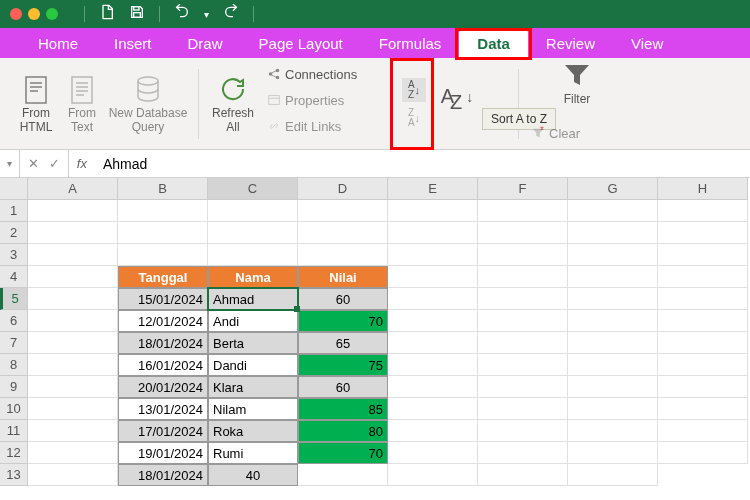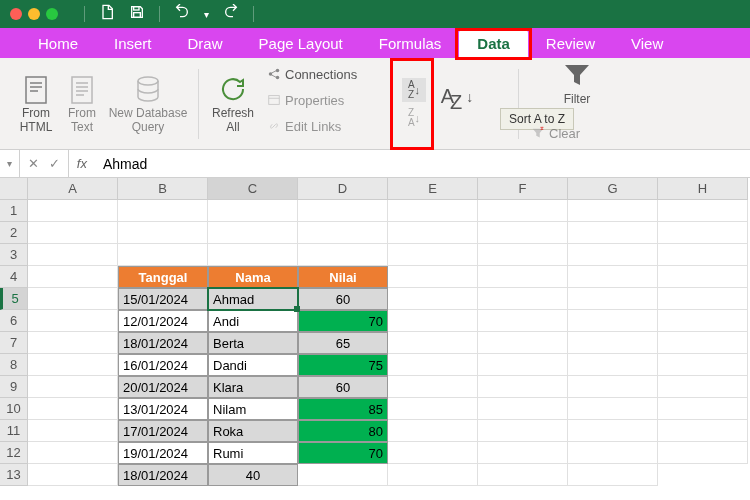--- a/index.html
+++ b/index.html
@@ -46,21 +46,21 @@
   .hcell { background: #e8e8e8; border-right: 1px solid #ccc; border-bottom: 1px solid #ccc; text-align: center; height: 22px; line-height: 22px; color: #555; }
   .hcell.sel { background: #d4d4d4; }
   .corner { background: #e8e8e8; border-right: 1px solid #ccc; border-bottom: 1px solid #ccc; }
   .rcell { background: #e8e8e8; border-right: 1px solid #ccc; border-bottom: 1px solid #ccc; text-align: center; height: 22px; line-height: 22px; color: #555; }
   .rcell.sel { background: #d4d4d4; color: #1a7243; border-left: 3px solid #1a7243; }
   .cell { border-right: 1px solid #e0e0e0; border-bottom: 1px solid #e0e0e0; height: 22px; line-height: 21px; padding: 0 4px; background: #fff; }
   .cell.th { background: #ed7d31; color: #fff; font-weight: 700; text-align: center; border: 1px solid #999; }
   .cell.grey { background: #d9d9d9; border: 1px solid #999; }
   .cell.white-b { background: #fff; border: 1px solid #999; }
   .cell.green { background: #00b050; color: #000; border: 1px solid #999; text-align: right; }
-  .cell.rgt { text-align: left; }
+  .cell.rgt { text-align: right; }
   .cell.ctr { text-align: center; }
   .cell.active { outline: 2px solid #1a7243; outline-offset: -1px; position: relative; }
   .cell.active::after { content:''; position:absolute; right:-3px; bottom:-3px; width:6px; height:6px; background:#1a7243; }
 </style>
 </head>
 <body>
 
 <div class="titlebar">
   <div class="tl-btn tl-red"></div>
   <div class="tl-btn tl-yellow"></div>
@@ -179,21 +179,21 @@
     </div>
     <div class="rb-sort-big">
       <div style="display:flex;align-items:center">
           <span class="big-az">A</span>
           <span class="big-az" style="position:relative;left:-4px;top:6px">Z</span>
           <span class="arrow">↓</span>
         </div>
       <div class="rb-label" style="height:14px"></div>
     </div>
   </div>
-  <div class="sort-tooltip" style="left:500px;top:50px">Sort A to Z</div>
+  <div class="sort-tooltip" style="left:482px;top:50px">Sort A to Z</div>
   <div class="ribbon-sep" style="margin-left:26px"></div>
   <div class="ribbon-group" style="flex-direction:column;align-items:center;gap:20px">
     <div class="rb-large" style="width:44px">
       <svg viewBox="0 0 32 32" fill="#666">
           <path d="M4 6h24l-9 10v10l-6-3v-7z"></path>
         </svg>
       <div class="rb-label">Filter</div>
     </div>
     <div class="rb-stack">
       <div class="rb-smallrow" style="width:100px;opacity:0.6">

